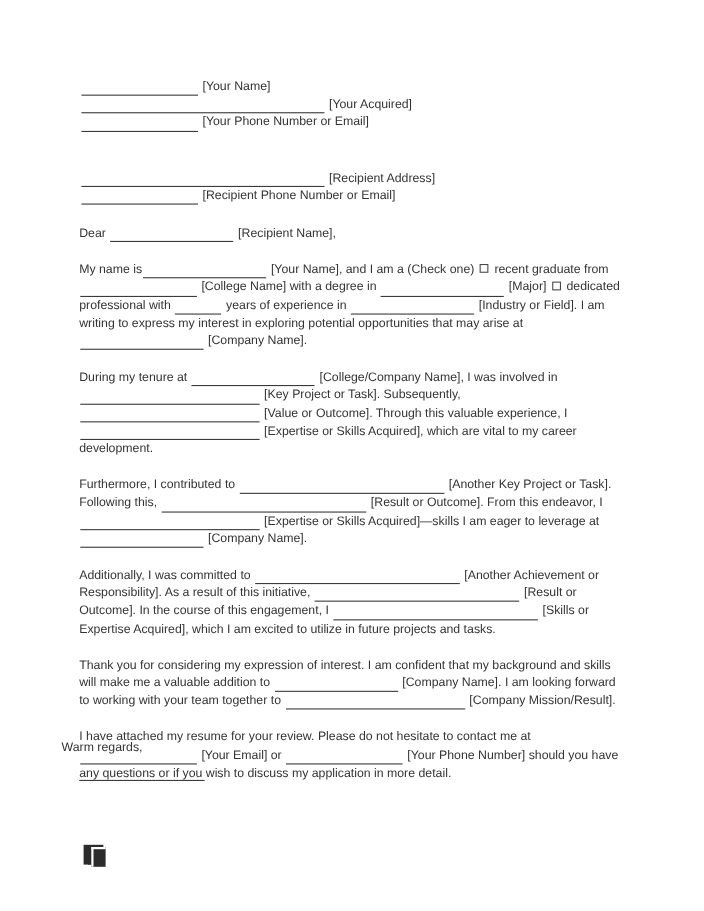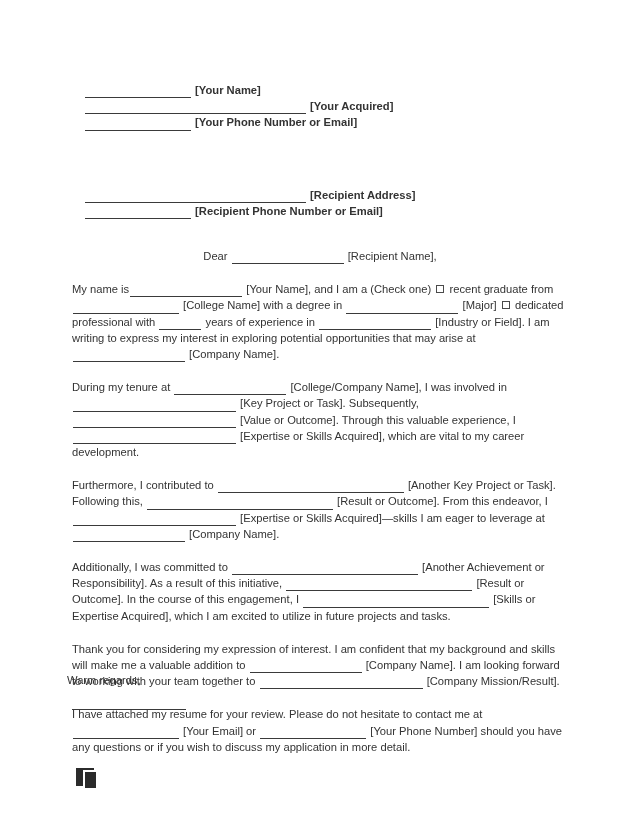--- a/index.html
+++ b/index.html
@@ -45,36 +45,36 @@
     margin: 0 1px;
   }
   .w-xxs { width: 42px; }
   .w-s   { width: 106px; }
   .w-m   { width: 112px; }
   .w-xl  { width: 163px; }
   .w-xxl { width: 186px; }
   .w-3xl { width: 221px; }
 
   
-  .addr-block { margin: 12px; font-weight: bold; }
+  .addr-block { margin: 1px; }
   .addr-line {
     white-space: nowrap;
     height: 16.2px;
     line-height: 16.2px;
   }
 
   .spacer-sm { height: 16px; }
   .spacer-md { height: 17px; }
 
   .para {
     margin: 0;
     text-align: left;
   }
 
-  .salutation { white-space: nowrap; text-align: center; }
+  .salutation { white-space: nowrap; }
 
   .checkbox {
     display: inline-block;
     width: 8px;
     height: 8px;
     border: 1.2px solid #4a4a4a;
     background: #ffffff;
     vertical-align: baseline;
     position: relative;
     top: 0px;
@@ -86,21 +86,21 @@
     position: absolute;
     left: 72px;
     top: 709px;
     width: 114px;
     border-bottom: 1.6px solid #3a3a3a;
     height: 0;
   }
 
   .closing {
     position: absolute;
-    left: 67px;
+    left: 56px;
     top: 672px;
     font-size: 11.2px;
     line-height: 16.2px;
   }
 
   
   .logo {
     position: absolute;
     left: 76px;
     top: 768px;

